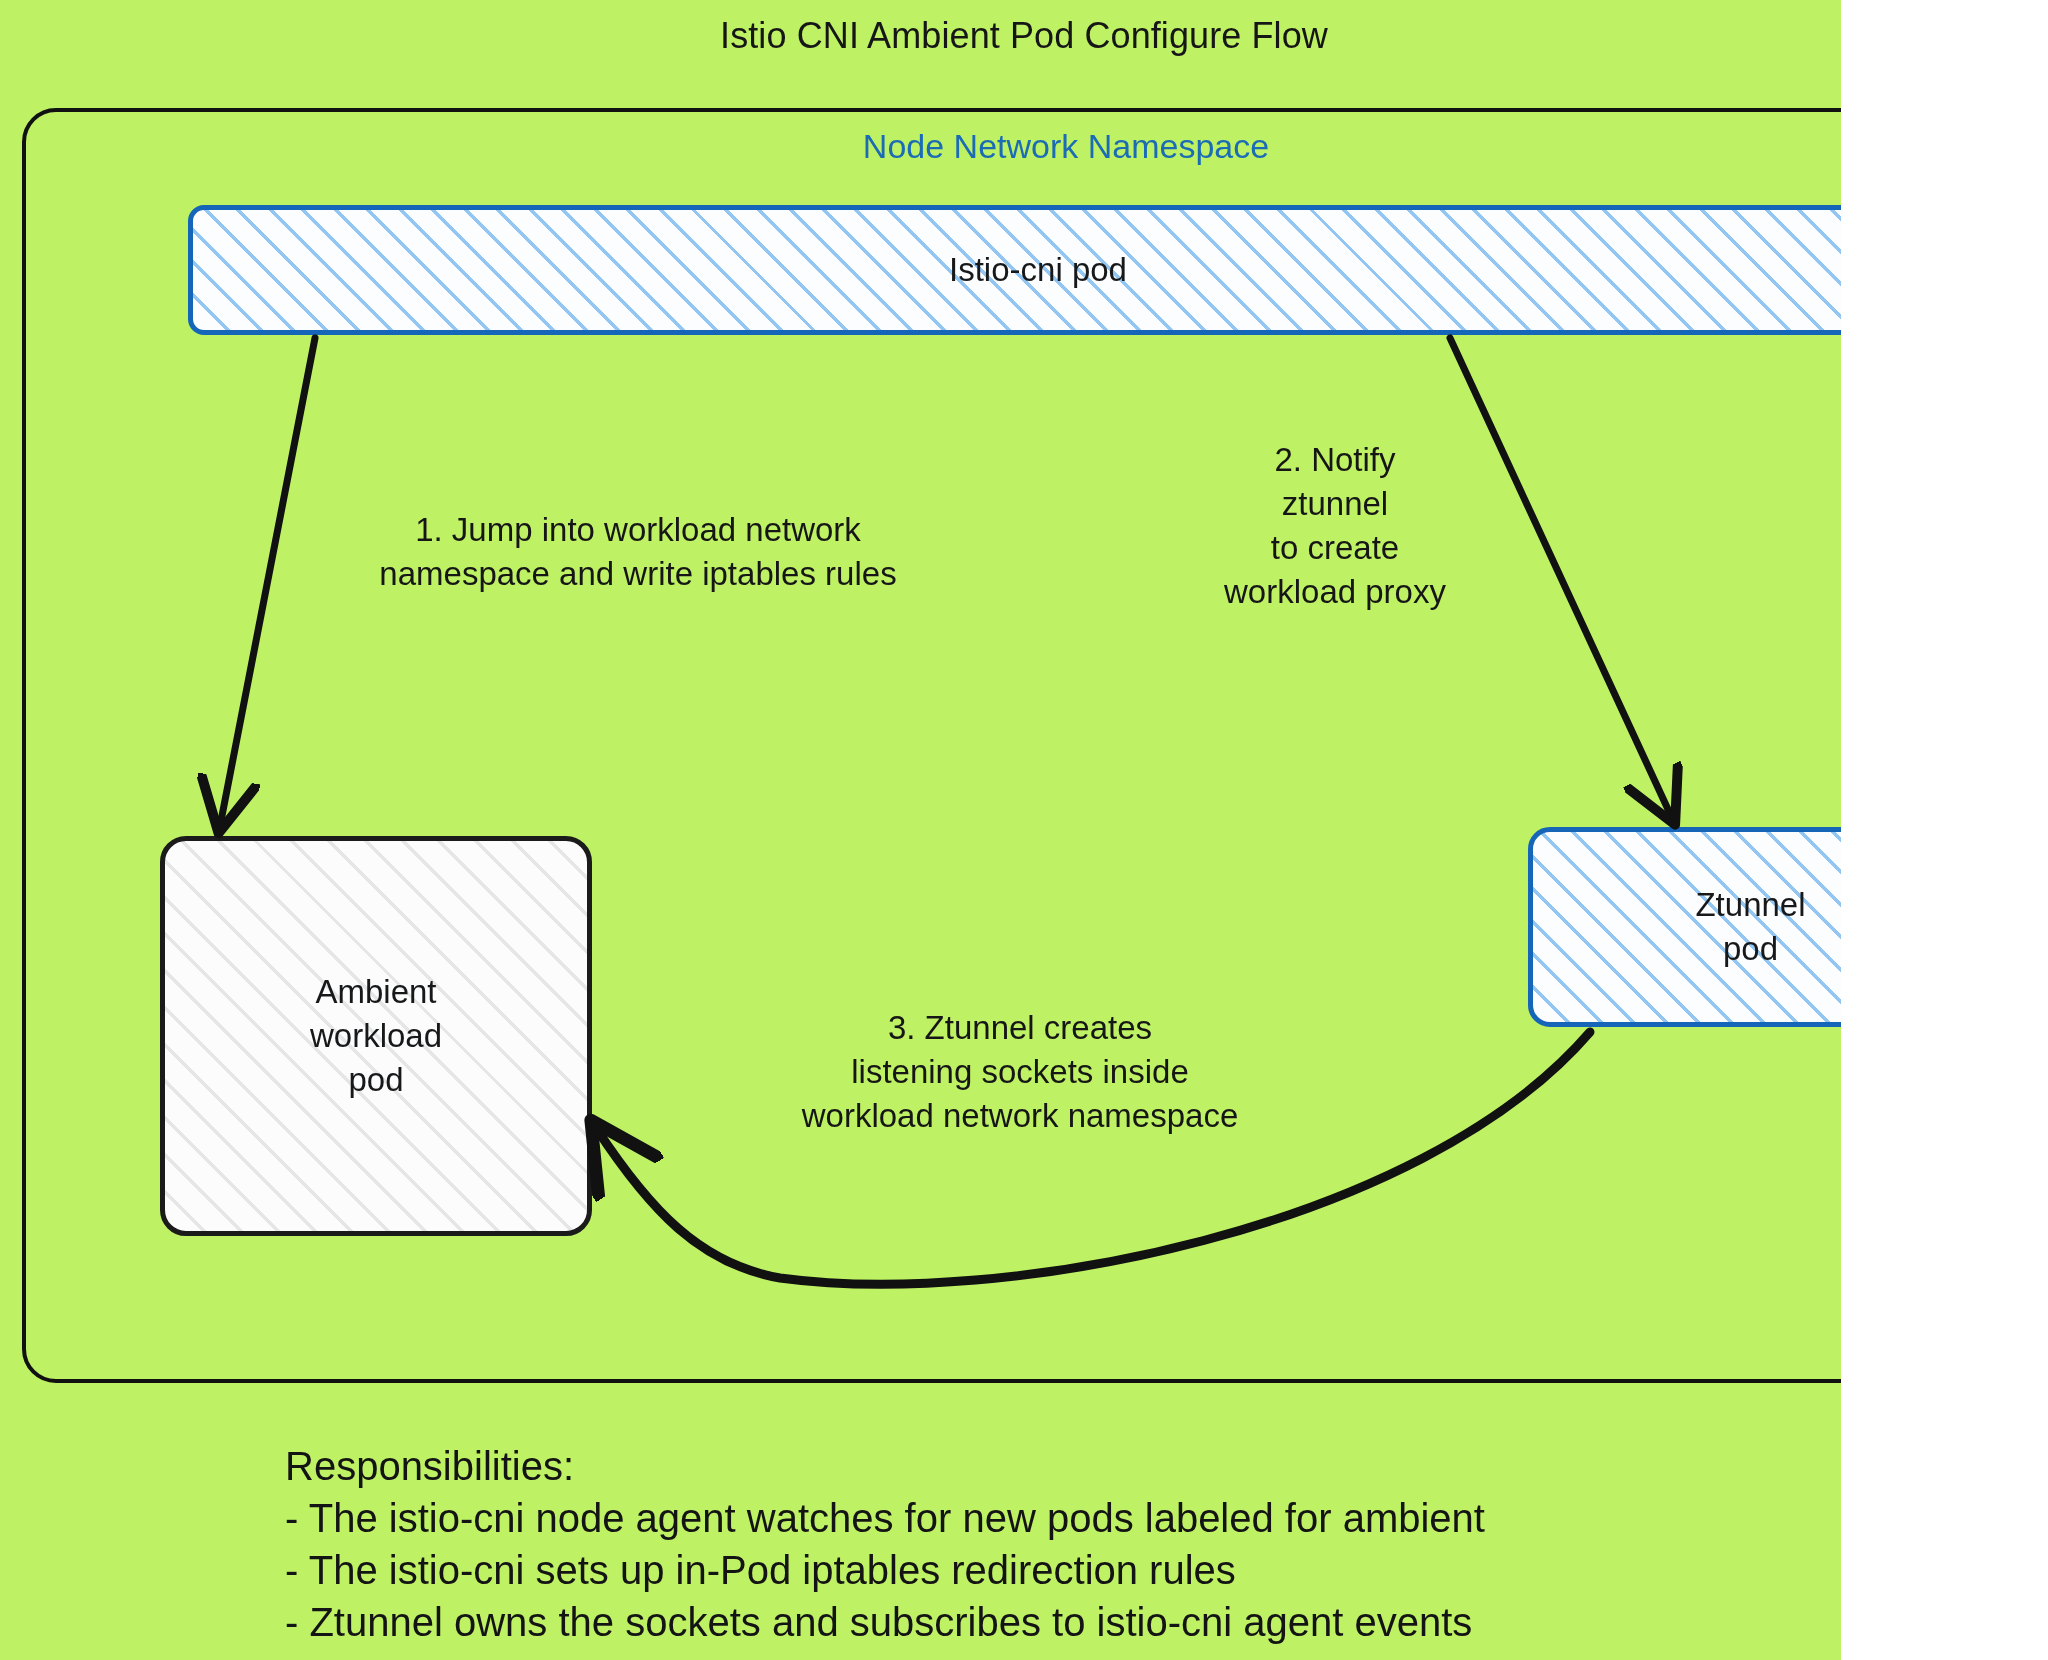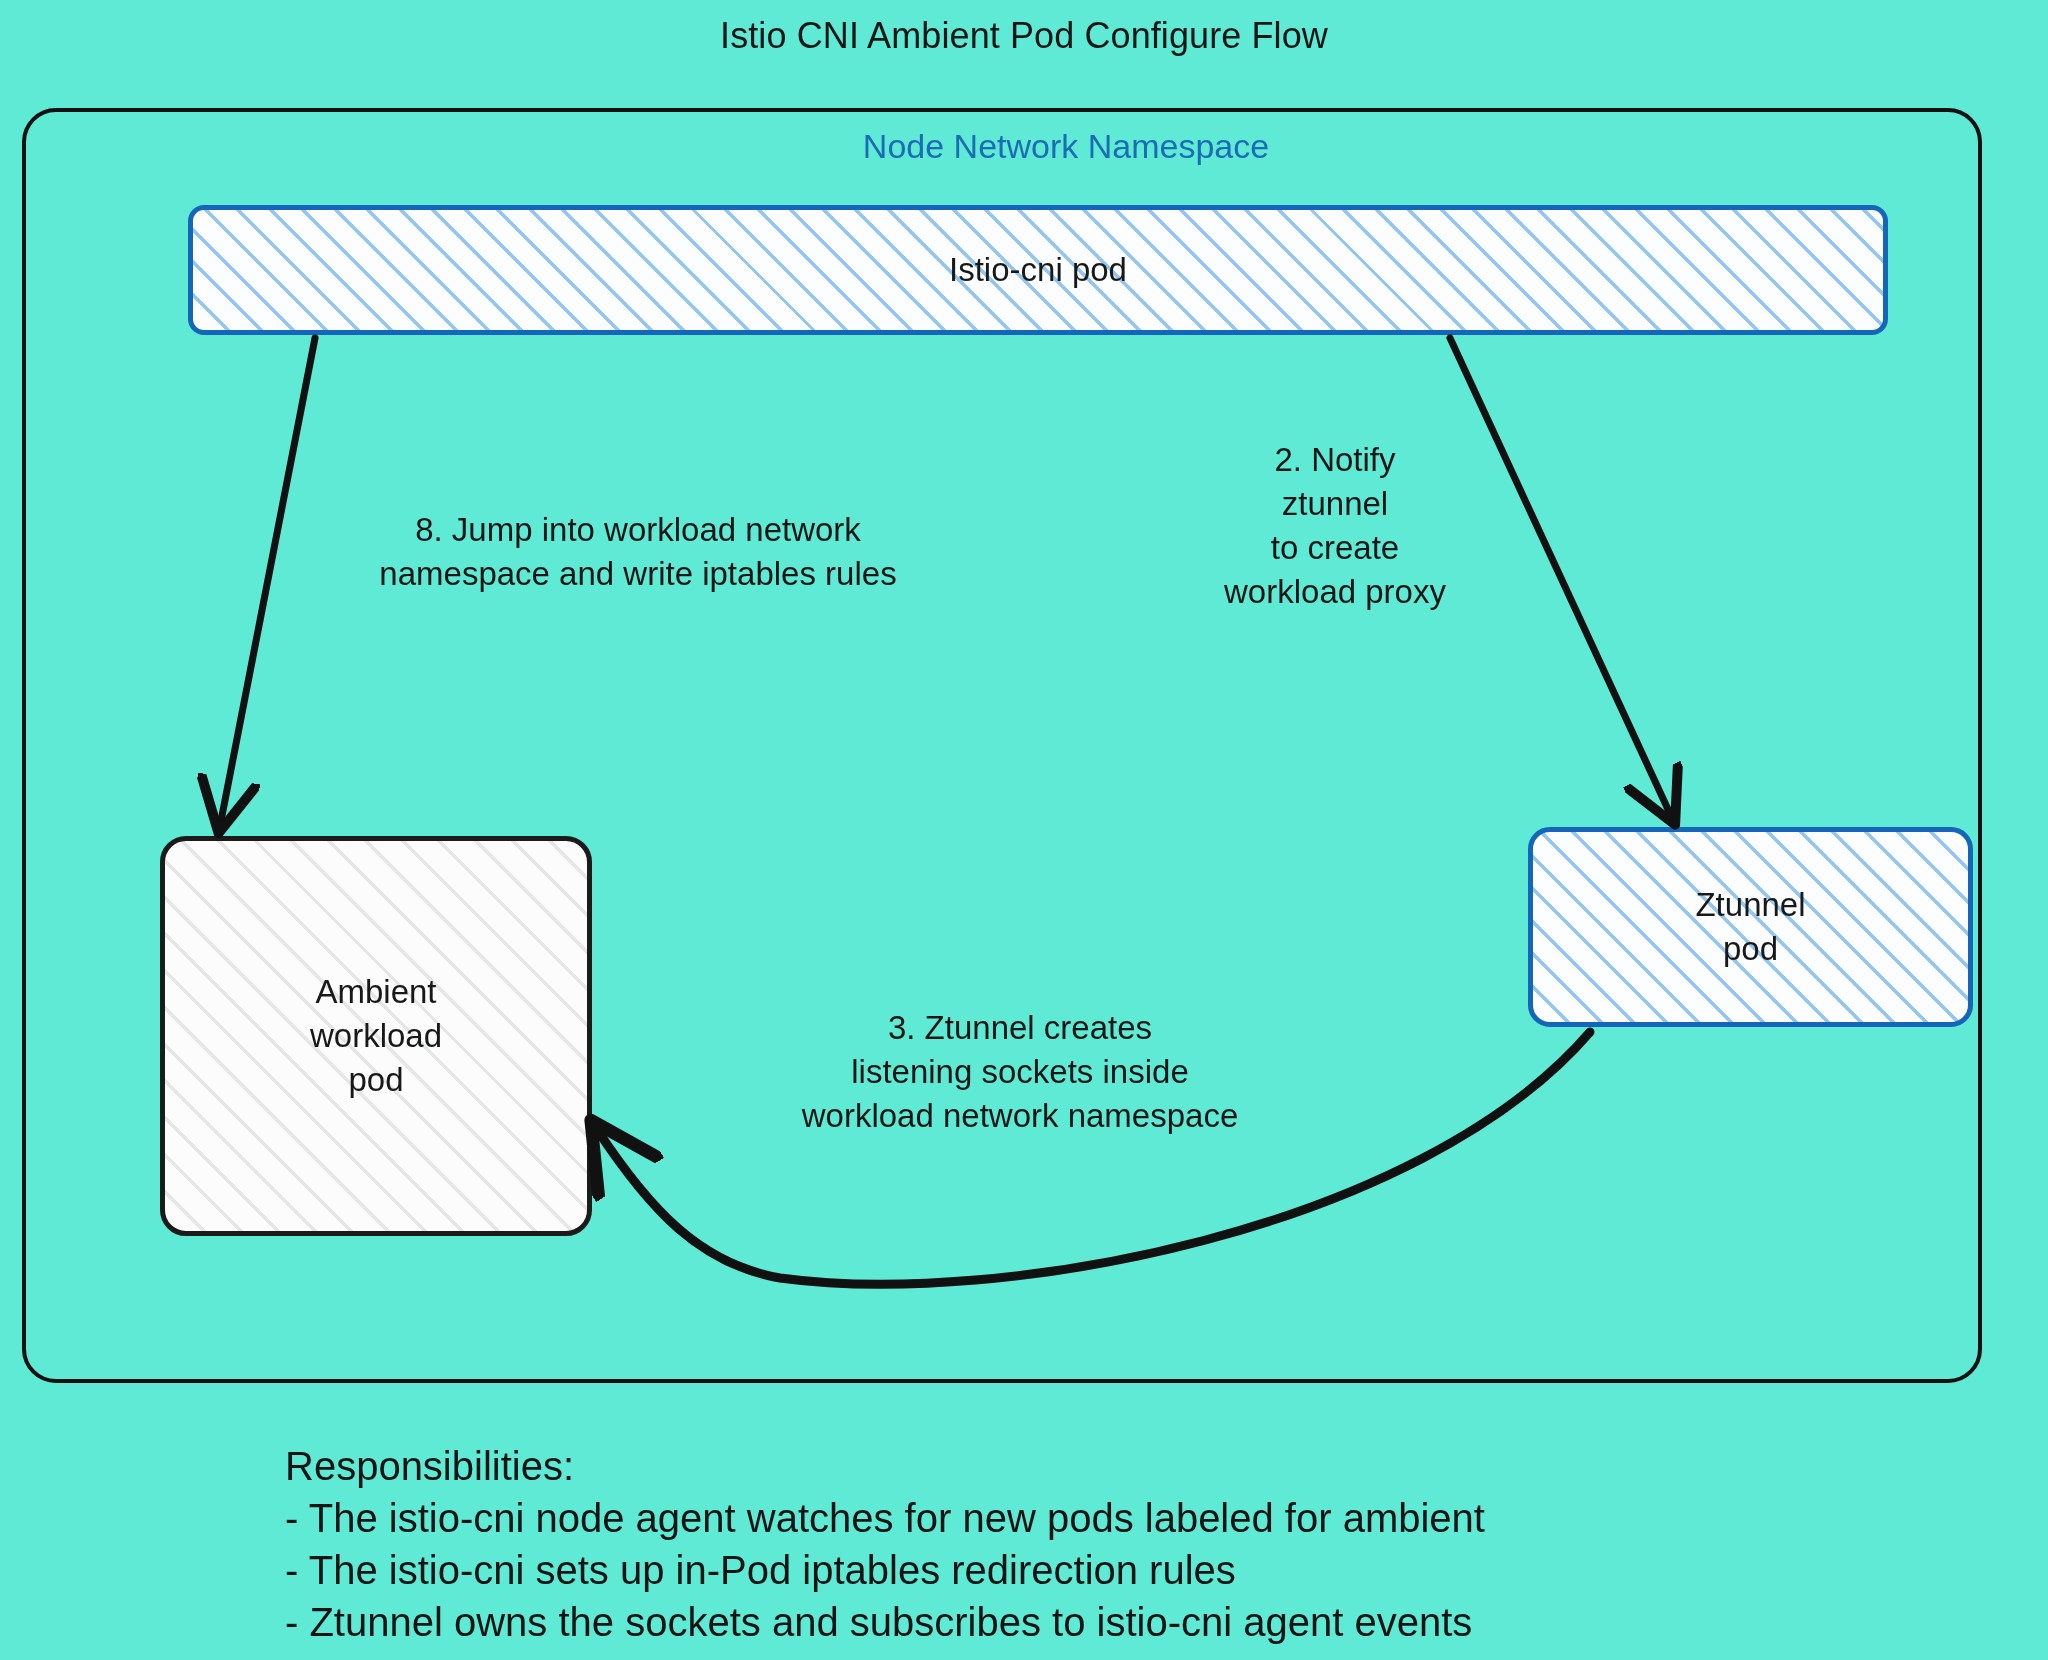--- a/index.html
+++ b/index.html
@@ -8,24 +8,24 @@
     padding: 0;
     background: #ffffff;
   }
   body {
     font-family: "Liberation Sans", sans-serif;
     color: #1a1a1a;
     -webkit-font-smoothing: antialiased;
   }
   #canvas {
     position: relative;
-    width: 2048px;
+    width: 1841px;
     height: 1660px;
     overflow: hidden;
-    background: #5eead4;
+    background: #bef264;
   }
 
   
   .page-title {
     position: absolute;
     left: 0;
     top: 14px;
     width: 2048px;
     text-align: center;
     font-size: 36px;
@@ -191,21 +191,21 @@
     <span class="pod-label">Ambient
 workload
 pod</span>
   </div>
 
   <div class="pod pod-blue" id="pod-ztunnel">
     <span class="pod-label">Ztunnel
 pod</span>
   </div>
 
-  <div class="edge-label" id="label-step-1">8. Jump into workload network
+  <div class="edge-label" id="label-step-1">1. Jump into workload network
 namespace and write iptables rules</div>
 
   <div class="edge-label" id="label-step-2">2. Notify
 ztunnel
 to create
 workload proxy</div>
 
   <div class="edge-label" id="label-step-3">3. Ztunnel creates
 listening sockets inside
 workload network namespace</div>

